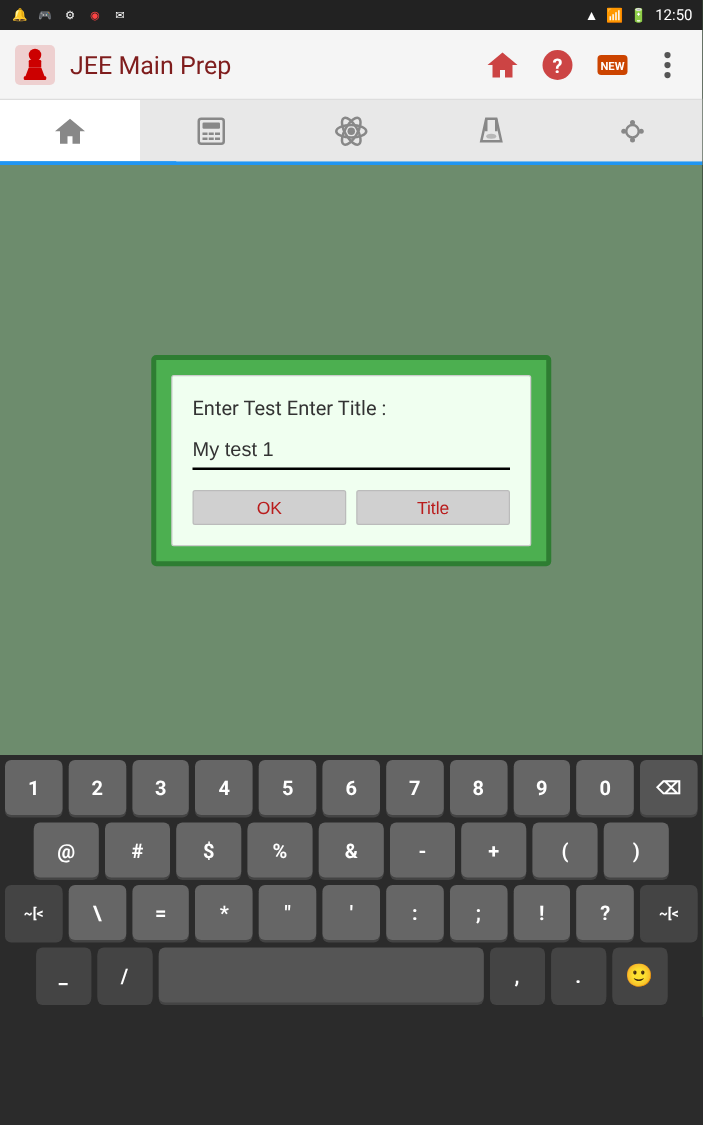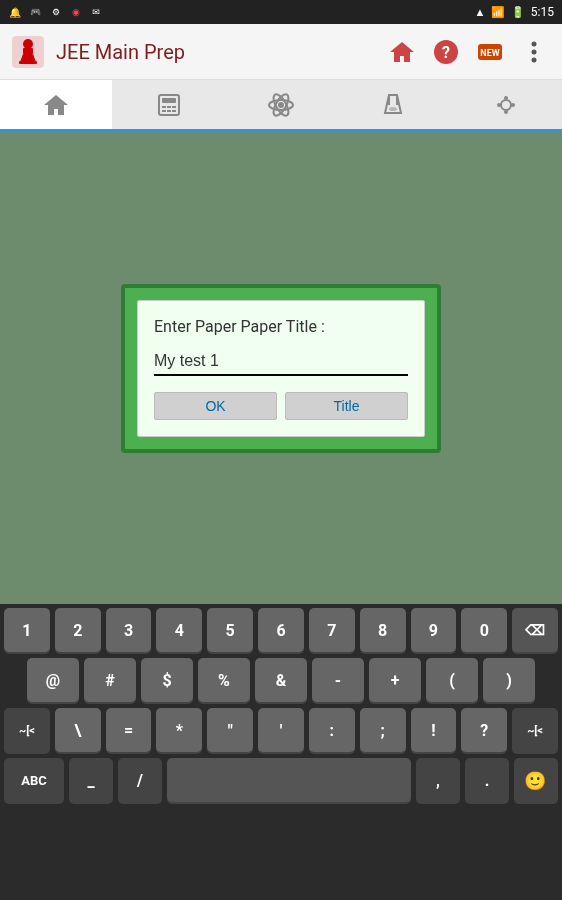--- a/index.html
+++ b/index.html
@@ -168,21 +168,21 @@
       display: flex;
       gap: 0;
     }
     .dialog-btn {
       flex: 1;
       height: 28px;
       background: #d0d0d0;
       border: 1px solid #bbb;
       border-radius: 2px;
       font-size: 14px;
-      color: #0369a1;
+      color: #b91c1c;
       cursor: pointer;
       display: flex;
       align-items: center;
       justify-content: center;
     }
     .dialog-btn:first-child {
       margin-right: 8px;
     }
 
     
@@ -249,21 +249,21 @@
     <span class="status-icon">🔔</span>
     <span class="status-icon" style="font-size:9px;">🎮</span>
     <span class="status-icon" style="font-size:9px;">⚙</span>
     <span class="status-icon" style="font-size:9px; color:#f44;">◉</span>
     <span class="status-icon" style="font-size:9px;">✉</span>
   </div>
   <div id="status-bar-right">
     <span style="font-size:11px;">▲</span>
     <span style="font-size:11px;">📶</span>
     <span style="font-size:11px;">🔋</span>
-    <span style="font-size:12px; color:#fff;">5:15</span>
+    <span style="font-size:12px; color:#fff;">12:50</span>
   </div>
 </div>
 
 <div id="app-bar">
   <div id="app-icon">
 
     <svg width="36" height="36" viewBox="0 0 36 36">
       <rect x="2" y="2" width="32" height="32" rx="4" fill="#cc0000" opacity="0.15"></rect>
       <circle cx="18" cy="10" r="5" fill="#cc0000"></circle>
       <rect x="13" y="14" width="10" height="6" rx="1" fill="#cc0000"></rect>
@@ -346,21 +346,21 @@
       <circle cx="21" cy="14" r="2" fill="#888"></circle>
     </svg>
   </div>
   <div id="tab-indicator"></div>
 </div>
 
 <div id="main-content">
   <div id="dialog-overlay">
     <div id="dialog">
       <div id="dialog-inner">
-        <div id="dialog-title">Enter Paper Paper Title :</div>
+        <div id="dialog-title">Enter Test Enter Title :</div>
         <div id="dialog-input-wrapper">
           <input id="dialog-input" type="text" value="My test 1" style="">
         </div>
         <div id="dialog-buttons">
           <button class="dialog-btn">OK</button>
           <button class="dialog-btn">Title</button>
         </div>
       </div>
     </div>
   </div>
@@ -403,21 +403,20 @@
       <div class="key">"</div>
       <div class="key">'</div>
       <div class="key">:</div>
       <div class="key">;</div>
       <div class="key">!</div>
       <div class="key">?</div>
       <div class="key dark" style="font-size:11px; max-width:50px;">~[&lt;</div>
     </div>
 
     <div class="key-row">
-      <div class="key dark wide" style="font-size:13px; min-width:50px; max-width:60px;">ABC</div>
       <div class="key dark" style="min-width:36px; max-width:44px;">_</div>
       <div class="key dark" style="min-width:36px; max-width:44px;">/</div>
       <div class="key space-bar" style="background:#555;"></div>
       <div class="key dark" style="min-width:36px; max-width:44px;">,</div>
       <div class="key dark" style="min-width:36px; max-width:44px;">.</div>
       <div class="key dark" style="min-width:36px; max-width:44px; font-size:18px;">🙂</div>
     </div>
   </div>
 </div>
 

